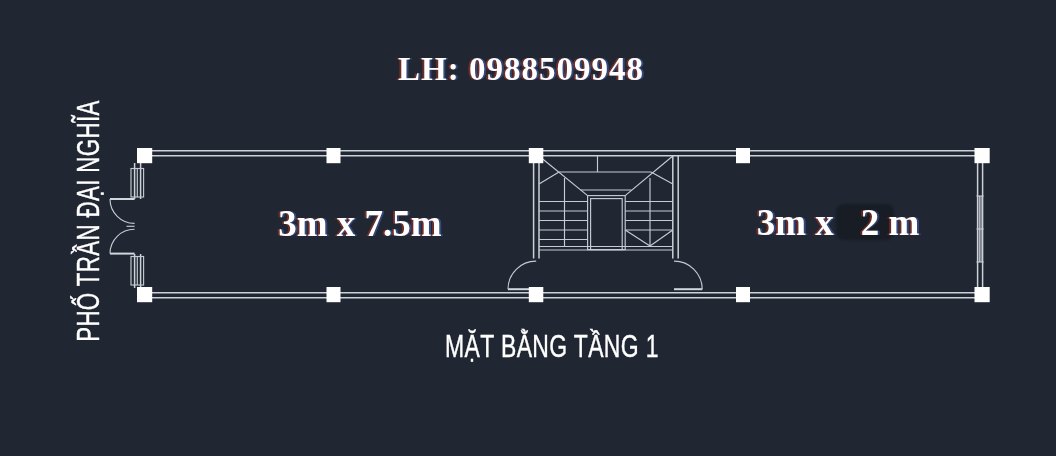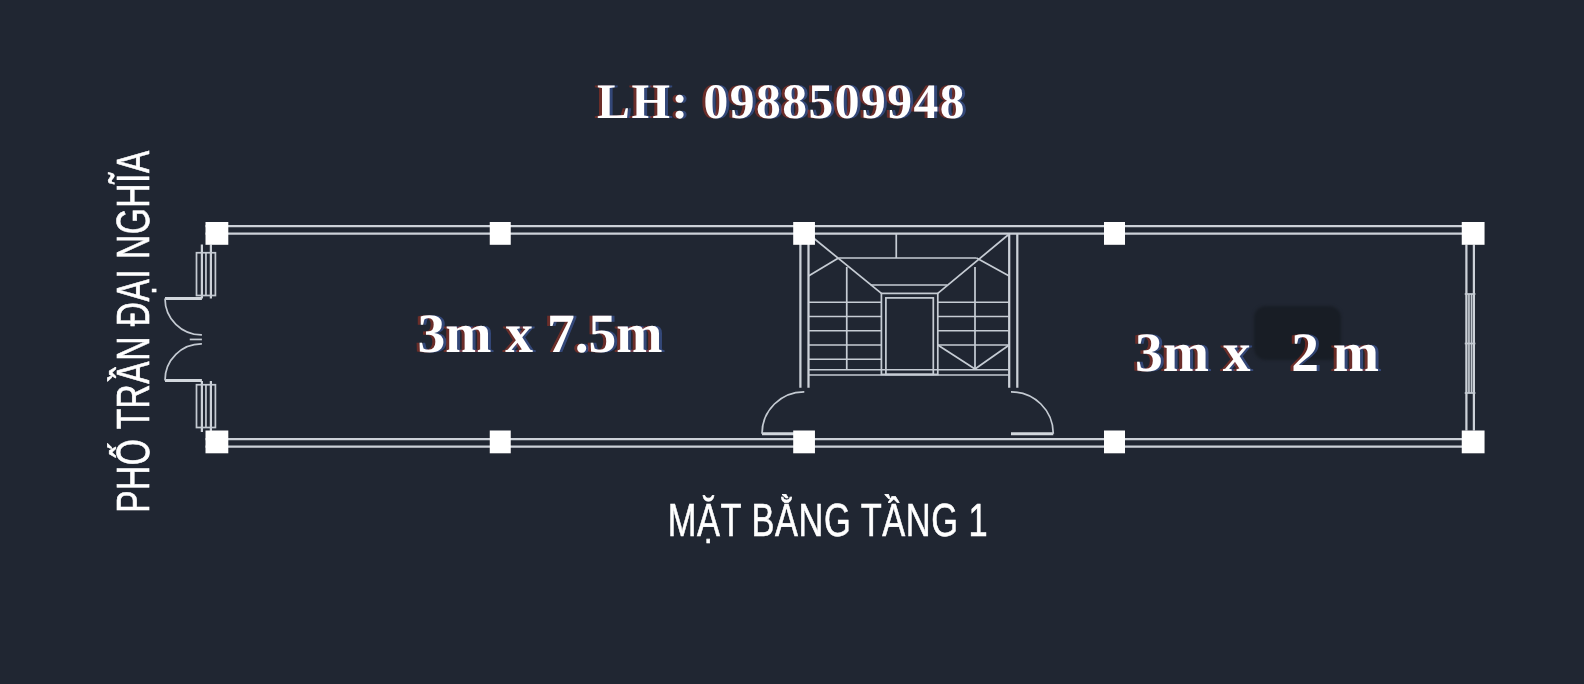--- a/index.html
+++ b/index.html
@@ -25,21 +25,21 @@
     position:absolute;z-index:3;
     color:#ffffff;
     font-family:"Liberation Serif","DejaVu Serif",serif;
     font-weight:bold;
     white-space:nowrap;
     text-shadow:-2px 0 0 rgba(200,55,30,.45), 2px 0 0 rgba(85,125,235,.38);
   }
   .title{left:521px;top:69px;transform:translate(-50%,-50%);font-size:33px;letter-spacing:1px;text-align:center;}
   .room-label{font-size:37px;}
   .room-left{left:334px;top:223px;transform:translate(-50%,-50%);margin-left:26px;}
-  .room-right{left:838px;top:236px;transform:translate(-50%,-50%);display:inline-flex;align-items:baseline;justify-content:space-between;}
+  .room-right{left:838px;top:222px;transform:translate(-50%,-50%);display:inline-flex;align-items:baseline;justify-content:space-between;}
   .room-right .gap{display:inline-block;width:27px;}
 
   
   .cond-label{
     position:absolute;z-index:3;
     color:#ffffff;
     font-family:"Liberation Sans","DejaVu Sans",sans-serif;
     font-size:31px;
     white-space:nowrap;
     letter-spacing:.5px;

